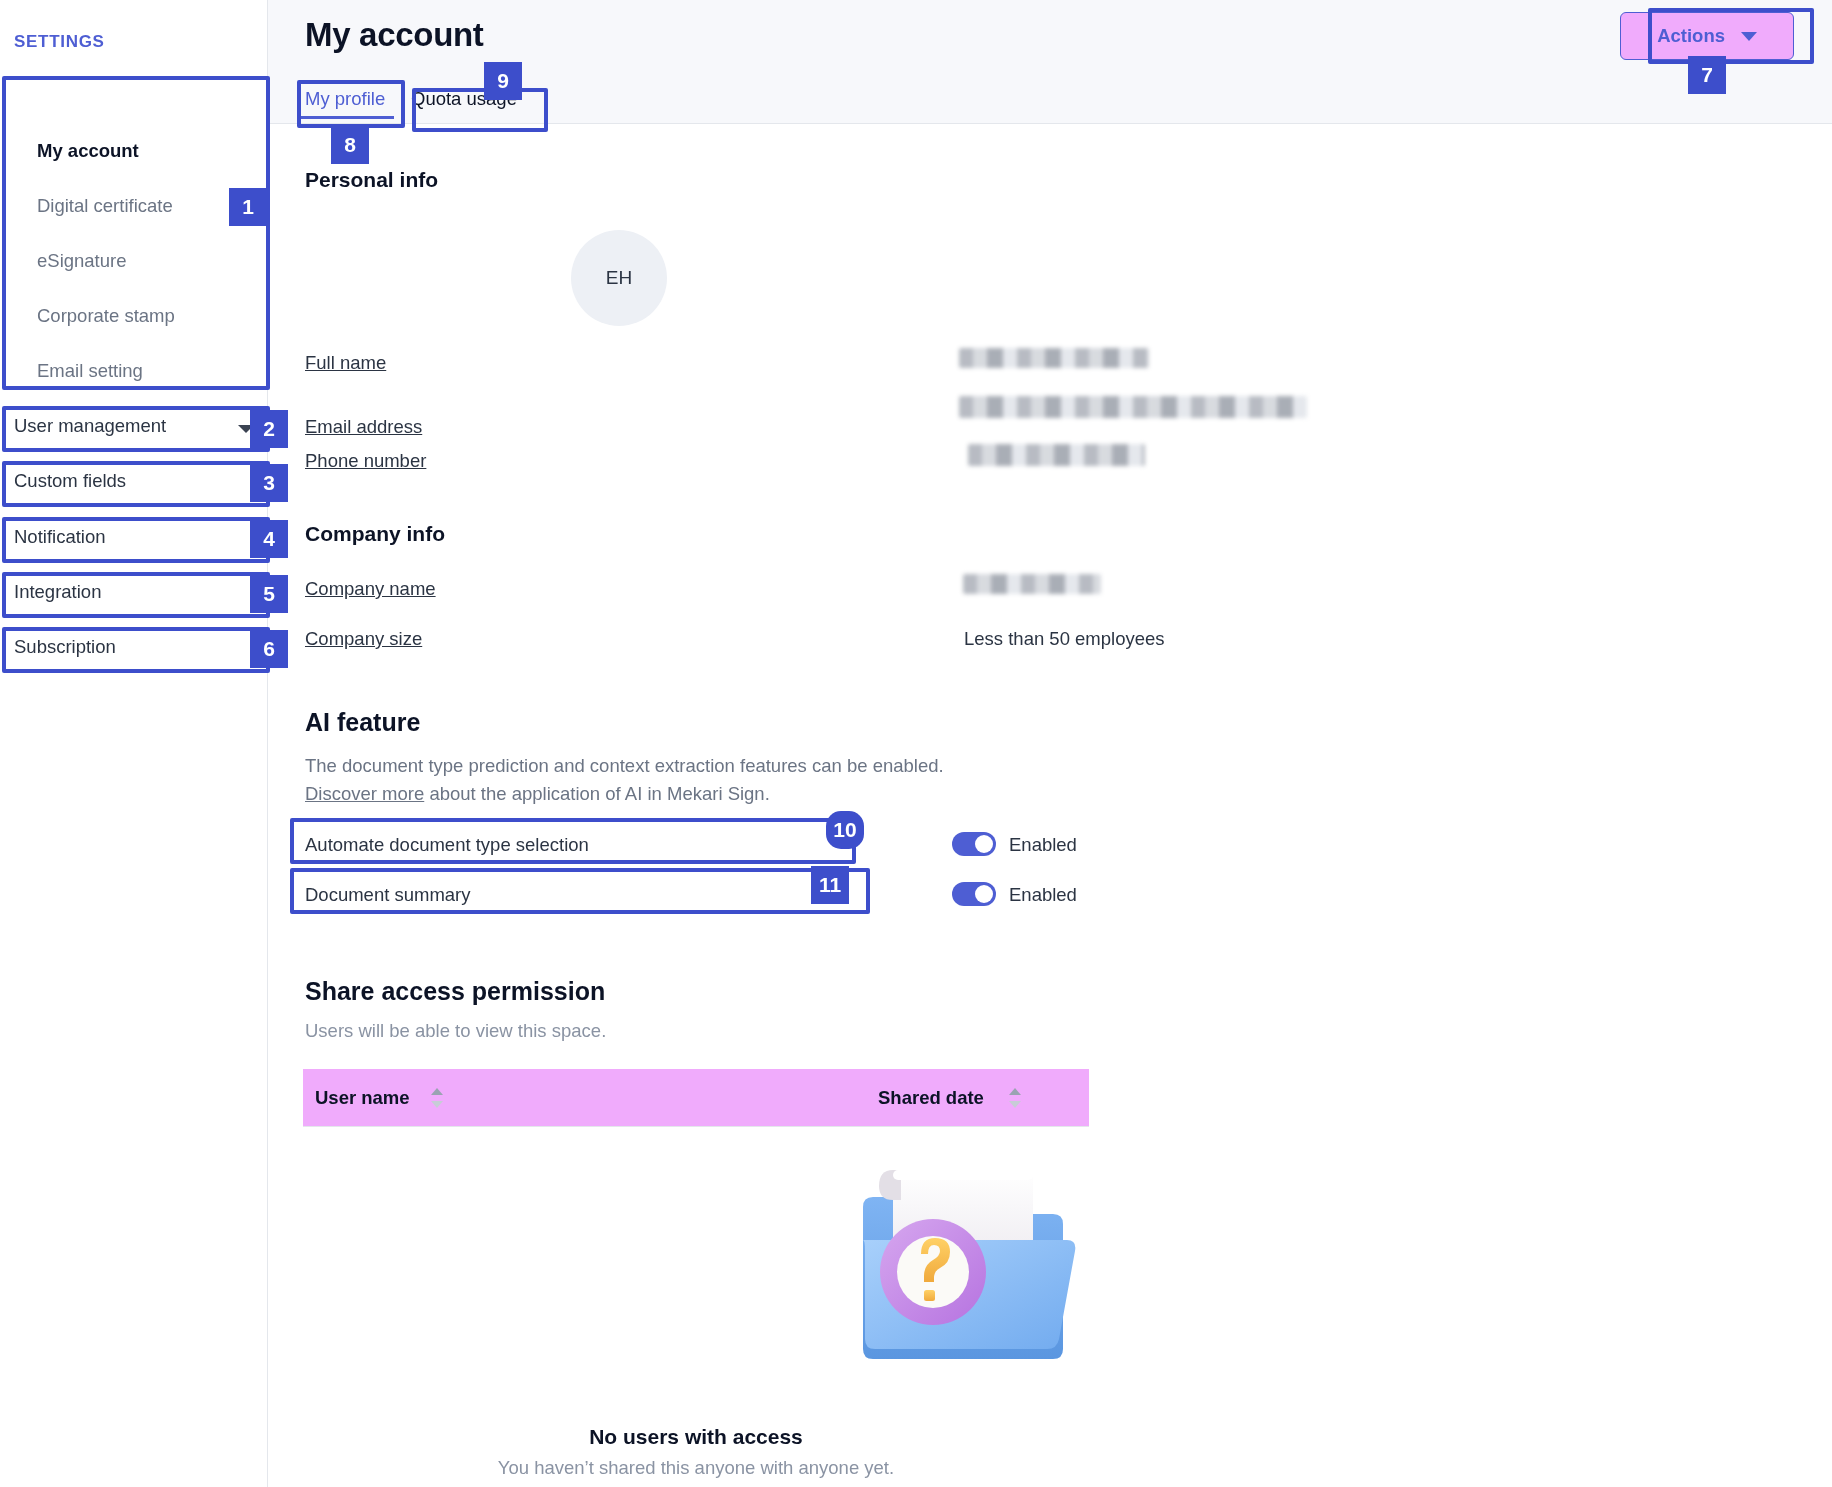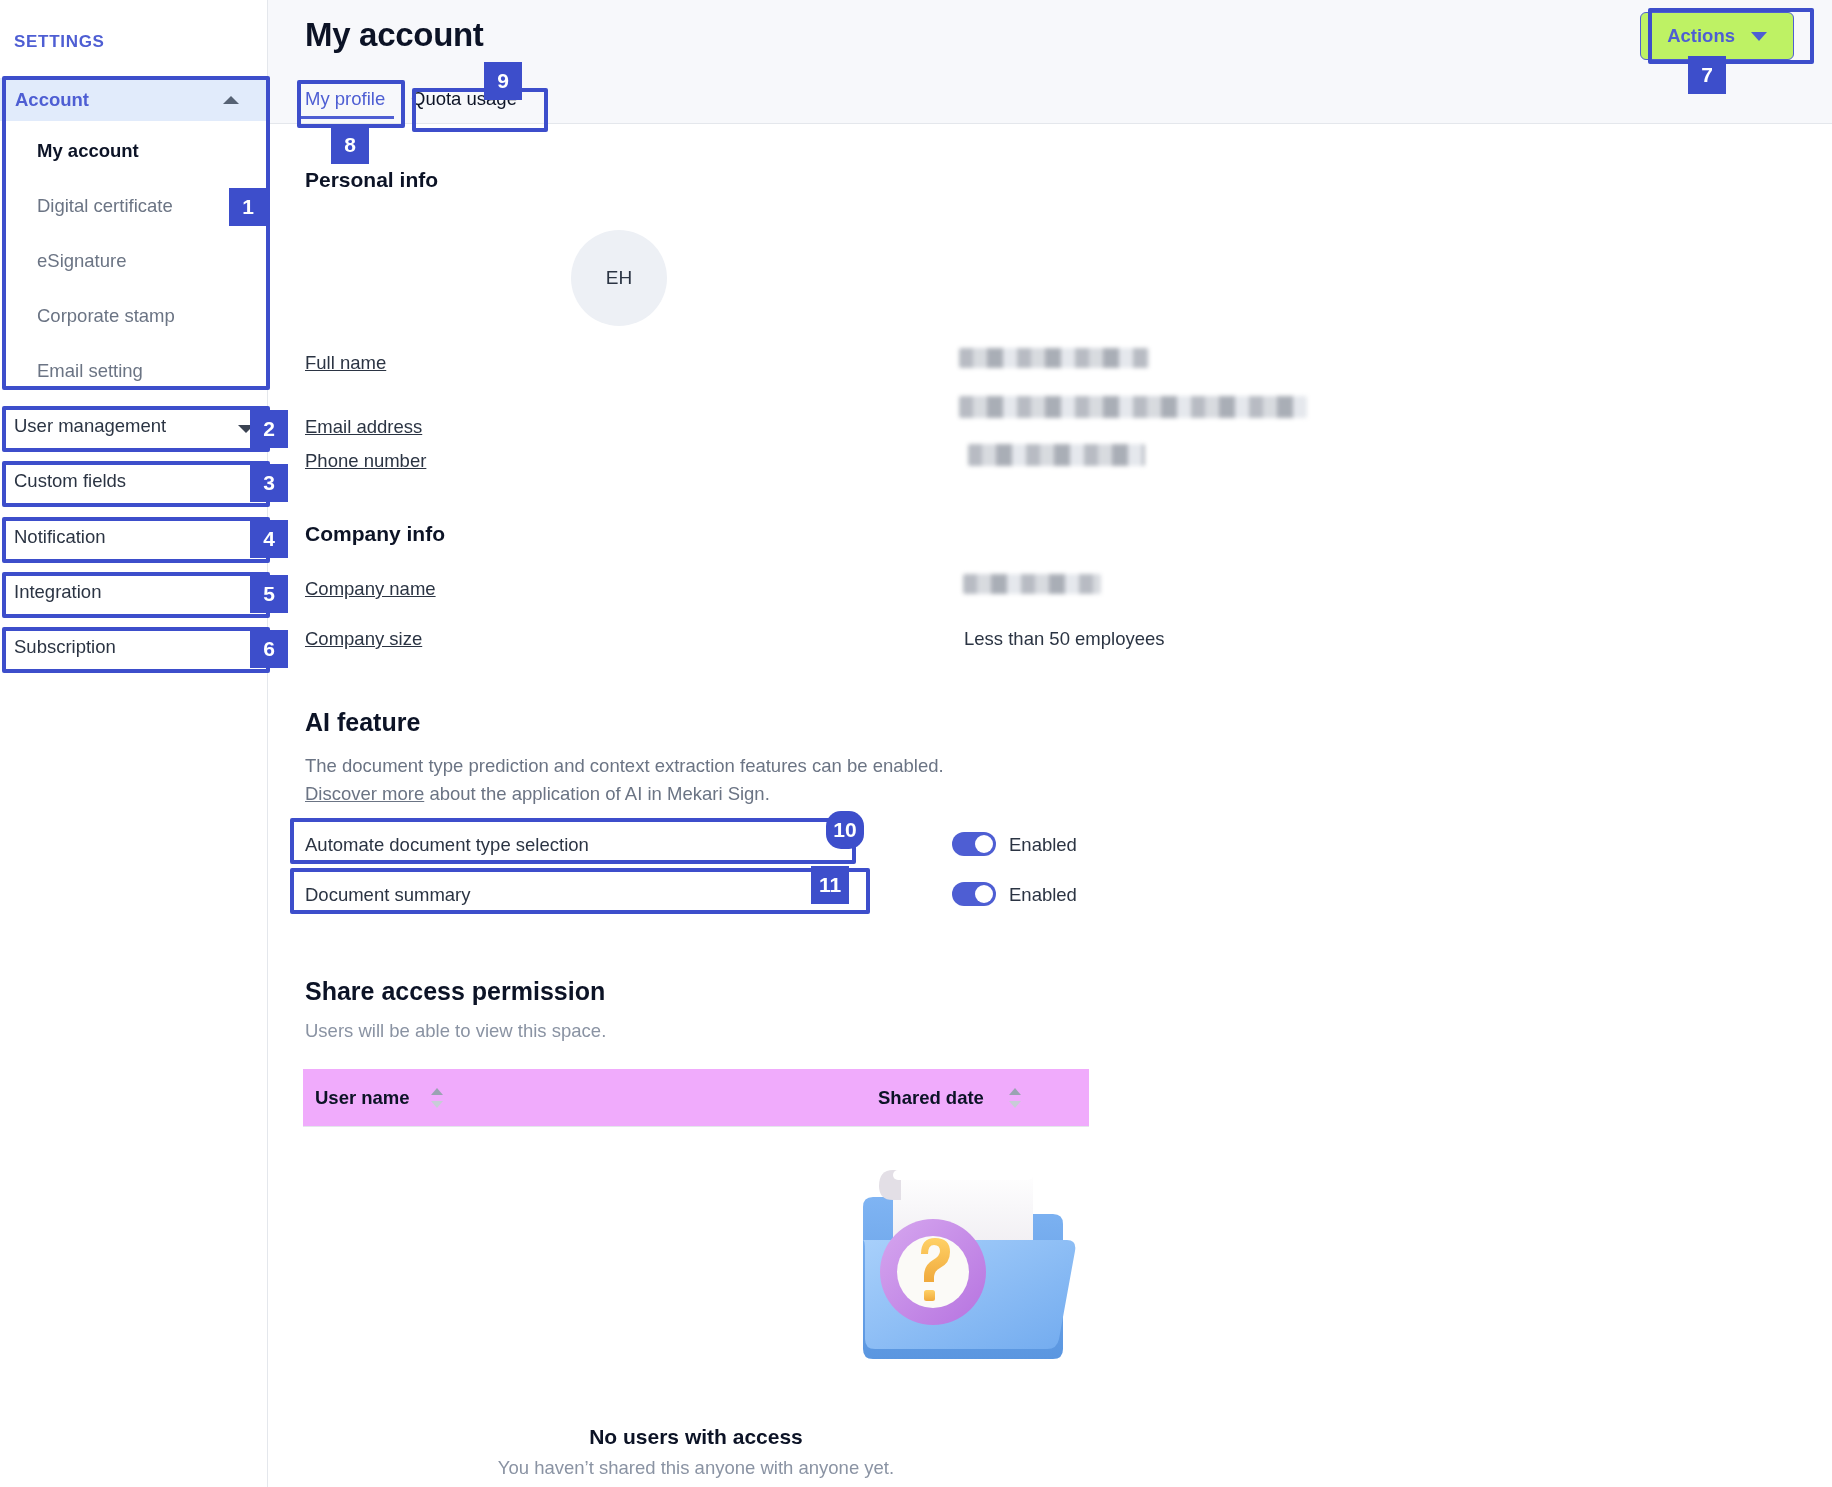--- a/index.html
+++ b/index.html
@@ -116,25 +116,25 @@
     position: absolute;
     left: 30px; top: 116px;
     width: 96px; height: 3px;
     background: #4e5ed3;
   }
 
   .actions-btn {
     position: absolute;
     right: 38px; top: 12px;
     height: 48px;
-    padding: 0 26px;
+    padding: 0 36px;
     display: flex;
     align-items: center;
     gap: 16px;
-    background: #bef264;
+    background: #f0abfc;
     border: 1px solid #4e5ed3;
     border-radius: 6px;
     font-size: 18.5px;
     font-weight: bold;
     color: #4e5ed3;
   }
   .actions-caret {
     width: 0; height: 0;
     border-left: 8px solid transparent;
     border-right: 8px solid transparent;
@@ -316,24 +316,20 @@
 </style>
 </head>
 <body>
 
 <div id="root">
 
   <div class="sidebar">
 
     <div class="settings-label">SETTINGS</div>
 
-    <div class="nav-account-head">
-      <span class="lbl">Account</span>
-      <span class="caret-up"></span>
-    </div>
 
     <div class="nav-sub active" style="top:140px;">My account</div>
     <div class="nav-sub" style="top:195px;">Digital certificate</div>
     <div class="nav-sub" style="top:250px;">eSignature</div>
     <div class="nav-sub" style="top:305px;">Corporate stamp</div>
     <div class="nav-sub" style="top:360px;">Email setting</div>
 
     <div class="nav-top" style="top:415px;">User management</div>
     <span class="caret-down-sm" style="left:238px; top:425px;"></span>
 

